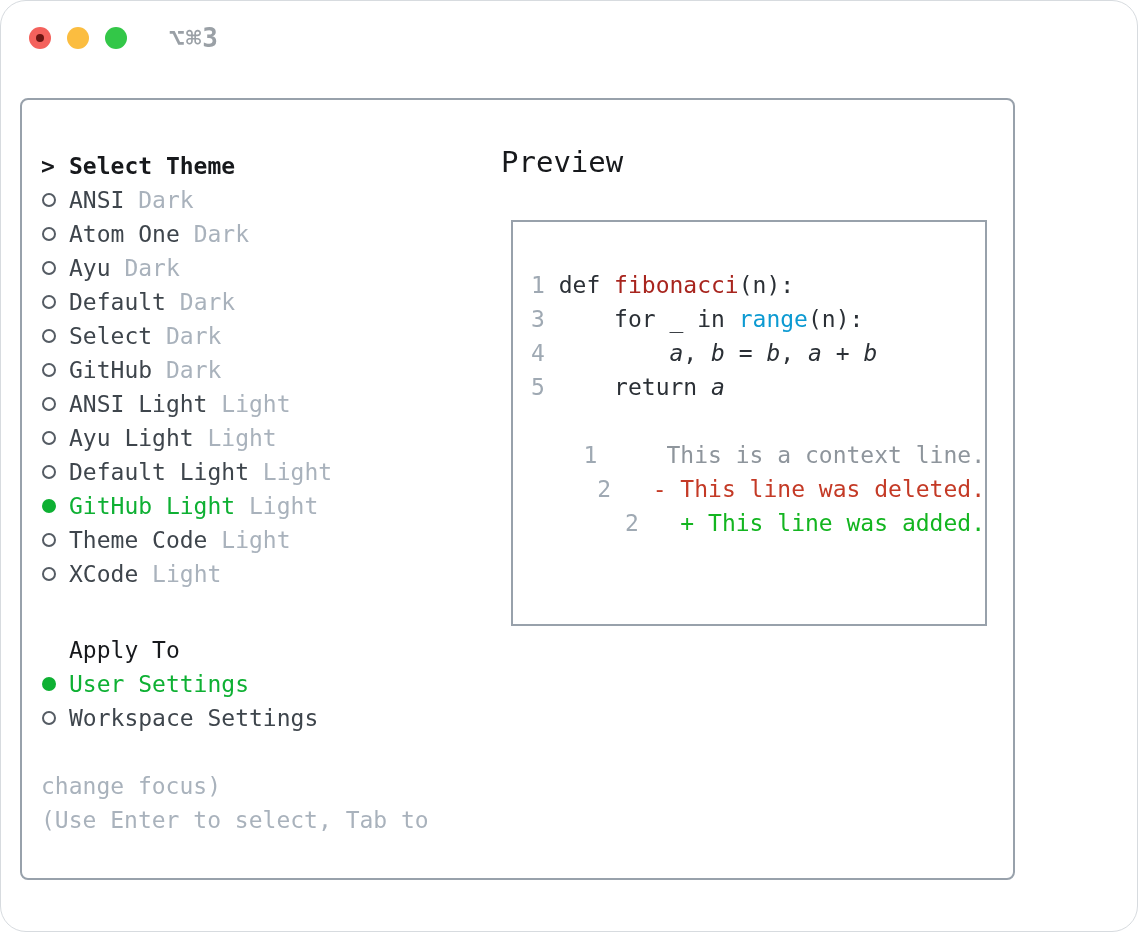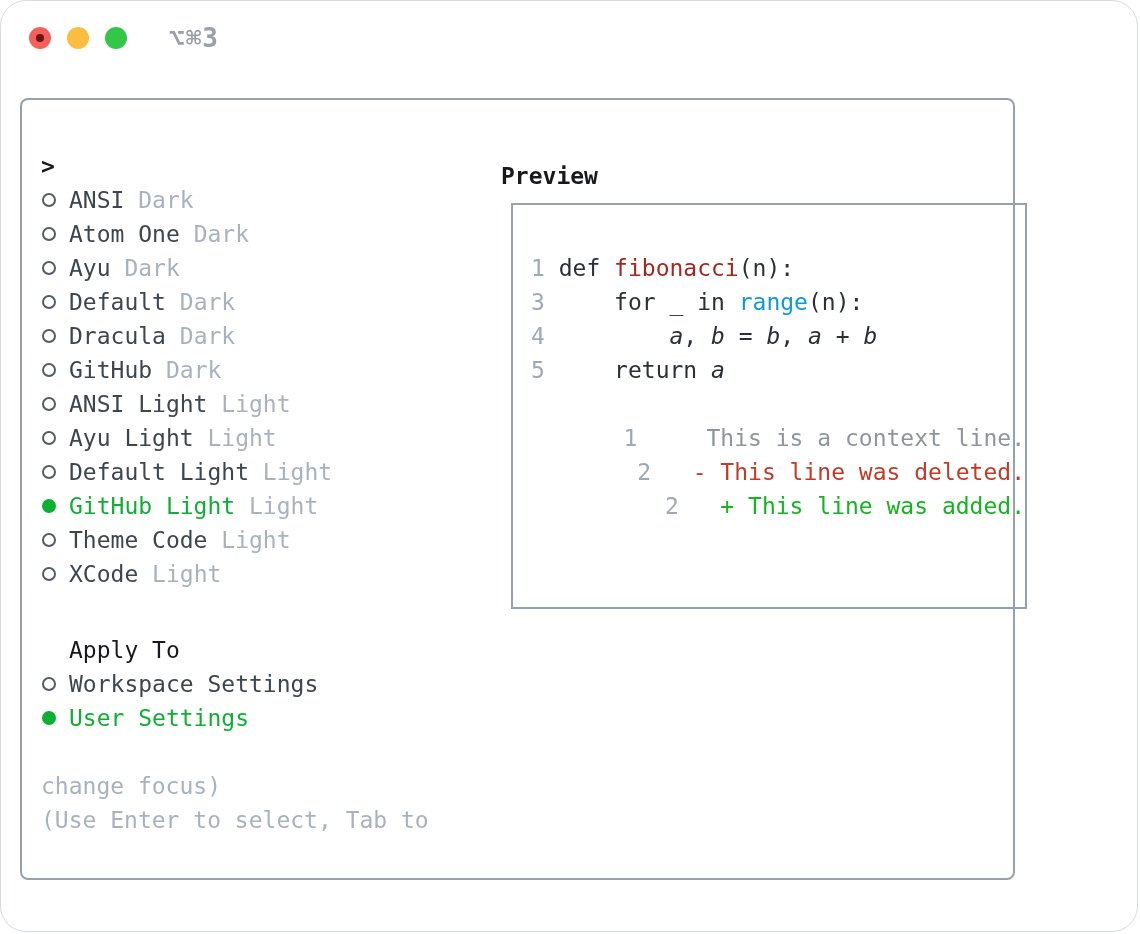--- a/index.html
+++ b/index.html
@@ -38,25 +38,25 @@
   .hdr{font-weight:bold;color:var(--text-dark);}
   .name{color:var(--text-item);}
   .name.selected{color:var(--accent-selected);}
   .variant{color:var(--text-muted);margin-left:1ch;}
   .apply-block{margin-top:42px;}
   .apply-hdr{color:var(--text-dark);}
   .help{margin-top:34px;}
   .help-line{color:var(--text-muted);}
   
   .preview-title{
-    position:absolute;left:479px;top:59px;height:34px;line-height:34px;
-    font-size:23px;font-weight:bold;color:var(--text-dark);
+    position:absolute;left:479px;top:45px;height:34px;line-height:34px;
+    font-size:29px;font-weight:normal;color:var(--text-dark);
   }
   .preview-box{
-    position:absolute;left:489px;top:103px;width:516px;height:406px;
+    position:absolute;left:489px;top:120px;width:476px;height:406px;
     border:2px solid var(--panel-border);box-sizing:border-box;
     padding:46px 0 6px 18px;overflow:hidden;
   }
   .cline{height:34px;line-height:34px;font-size:23px;white-space:pre;}
   .diff-group{margin-top:34px;text-align:right;}
   .it{font-style:italic;}
   .c-fg{color:var(--code-fg);}
   .c-lineno{color:var(--code-lineno);}
   .c-func{color:var(--code-func);}
   .c-num{color:var(--code-num);}
@@ -77,45 +77,46 @@
     <span class="tl tl-min"></span>
     <span class="tl tl-zoom"></span>
     <span class="window-title">⌥⌘3</span>
   </div>
 
   <div class="panel">
 
     <div class="left-col">
       <div class="row">
         <span class="marker pointer">&gt;</span>
+        <span class="hdr">Select Theme</span>
       </div>
 
       <div id="theme-list">
           <div class="row"><span class="marker"><span class="circle"></span></span><span class="name">ANSI</span><span class="variant">Dark</span></div>
           <div class="row"><span class="marker"><span class="circle"></span></span><span class="name">Atom One</span><span class="variant">Dark</span></div>
           <div class="row"><span class="marker"><span class="circle"></span></span><span class="name">Ayu</span><span class="variant">Dark</span></div>
           <div class="row"><span class="marker"><span class="circle"></span></span><span class="name">Default</span><span class="variant">Dark</span></div>
-          <div class="row"><span class="marker"><span class="circle"></span></span><span class="name">Dracula</span><span class="variant">Dark</span></div>
+          <div class="row"><span class="marker"><span class="circle"></span></span><span class="name">Select</span><span class="variant">Dark</span></div>
           <div class="row"><span class="marker"><span class="circle"></span></span><span class="name">GitHub</span><span class="variant">Dark</span></div>
           <div class="row"><span class="marker"><span class="circle"></span></span><span class="name">ANSI Light</span><span class="variant">Light</span></div>
           <div class="row"><span class="marker"><span class="circle"></span></span><span class="name">Ayu Light</span><span class="variant">Light</span></div>
           <div class="row"><span class="marker"><span class="circle"></span></span><span class="name">Default Light</span><span class="variant">Light</span></div>
           <div class="row"><span class="marker"><span class="circle filled"></span></span><span class="name selected">GitHub Light</span><span class="variant">Light</span></div>
           <div class="row"><span class="marker"><span class="circle"></span></span><span class="name">Theme Code</span><span class="variant">Light</span></div>
           <div class="row"><span class="marker"><span class="circle"></span></span><span class="name">XCode</span><span class="variant">Light</span></div>
         </div>
 
       <div class="apply-block">
         <div class="row">
           <span class="marker"></span>
           <span class="apply-hdr">Apply To</span>
         </div>
         <div id="apply-list">
+            <div class="row"><span class="marker"><span class="circle filled"></span></span><span class="name selected">User Settings</span></div>
             <div class="row"><span class="marker"><span class="circle"></span></span><span class="name">Workspace Settings</span></div>
-            <div class="row"><span class="marker"><span class="circle filled"></span></span><span class="name selected">User Settings</span></div>
           </div>
       </div>
 
       <div class="help">
         <div class="row help-line">change focus)</div>
         <div class="row help-line">(Use Enter to select, Tab to</div>
       </div>
     </div>
 
     <div class="preview-title">Preview</div>

